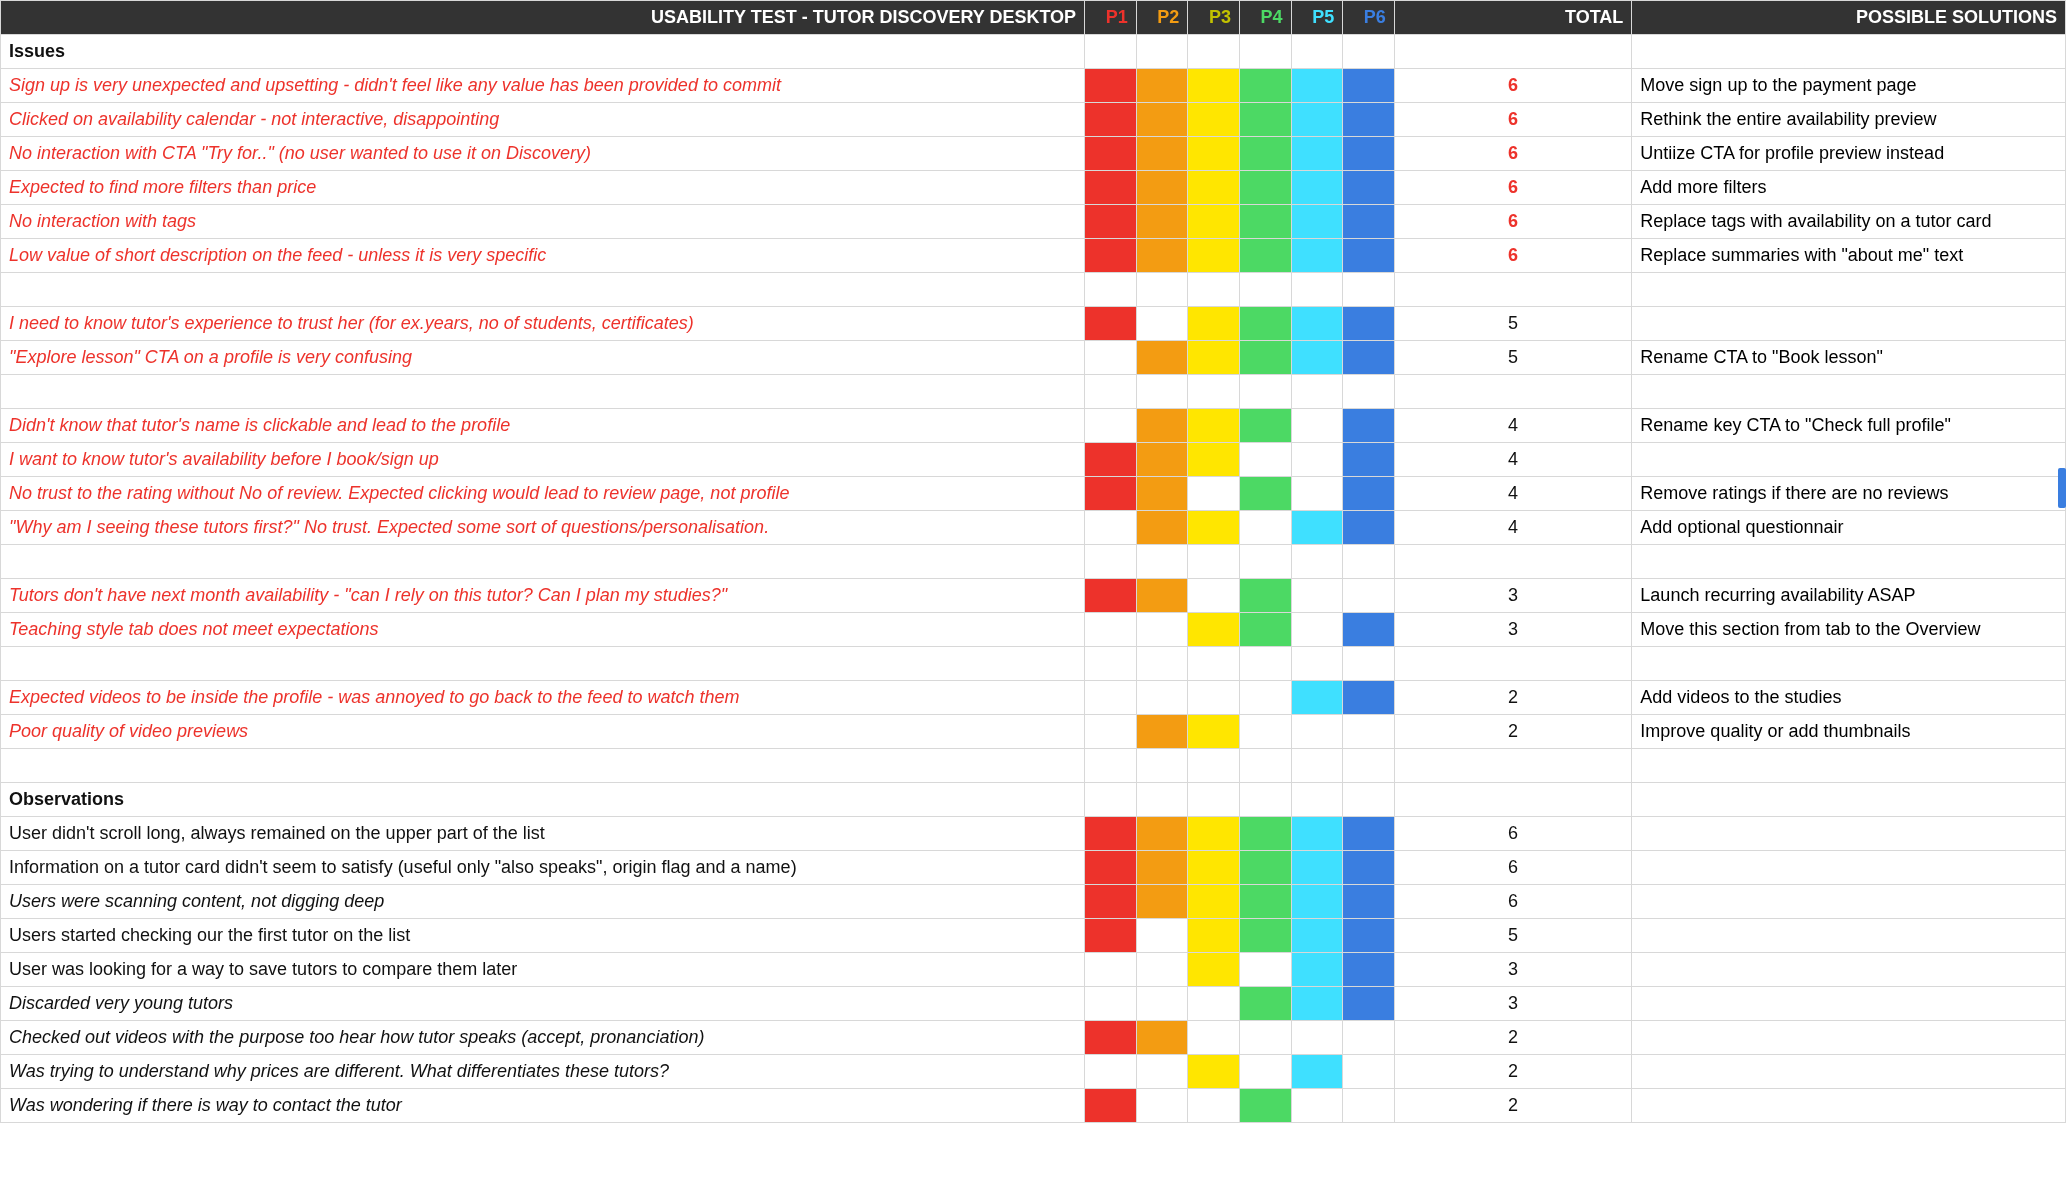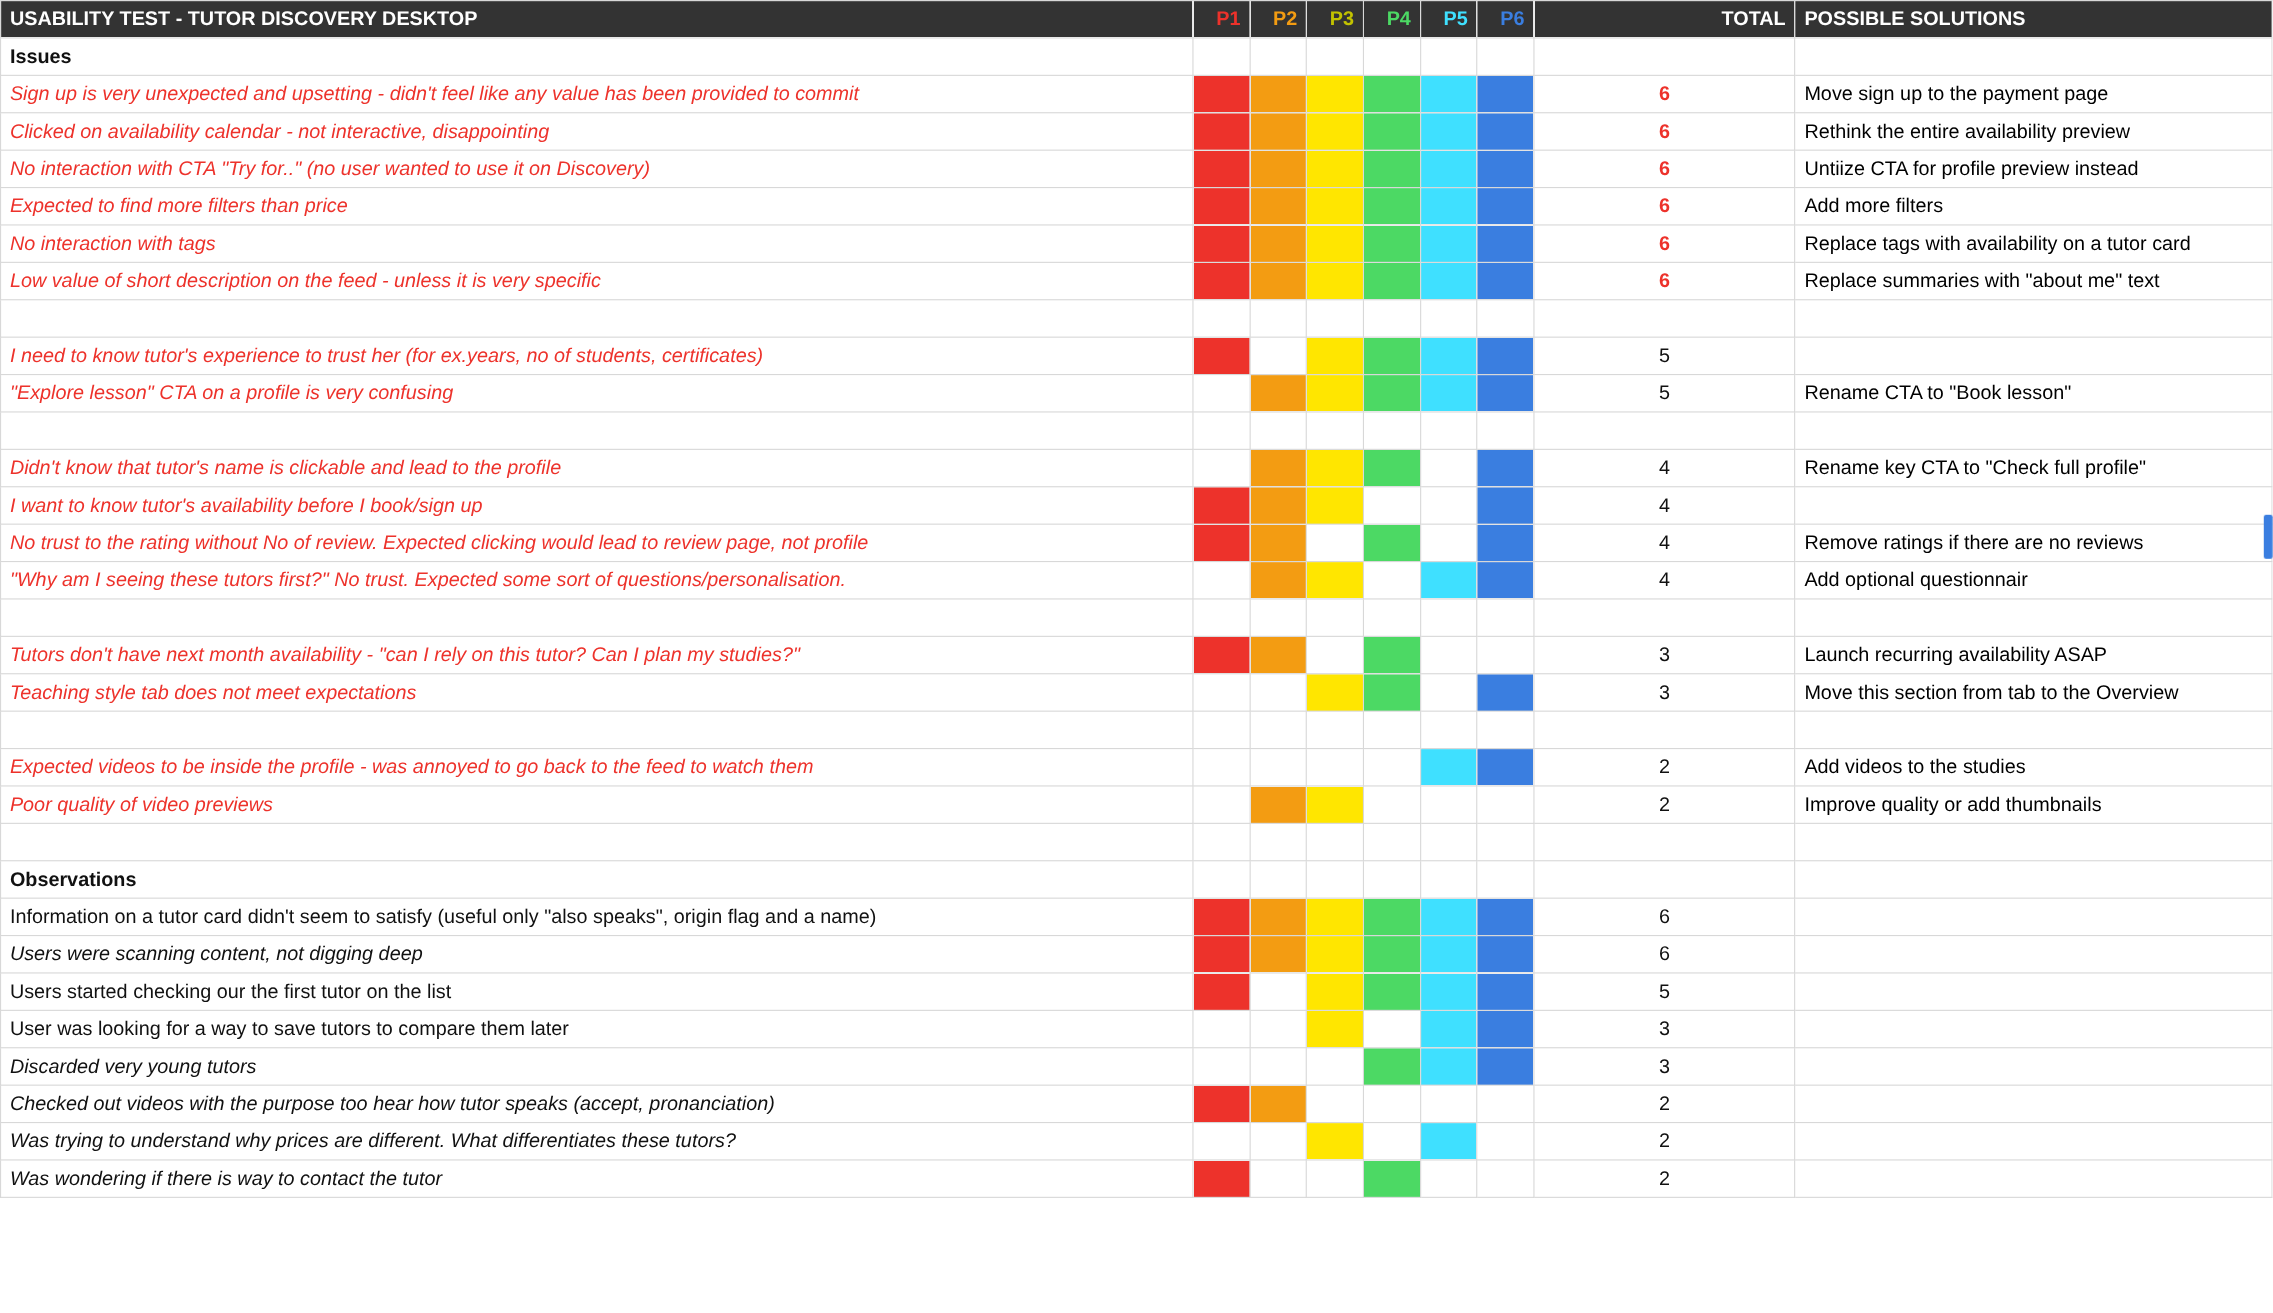--- a/index.html
+++ b/index.html
@@ -9,21 +9,21 @@
   --yellow:#ffe600;
   --green:#4cd964;
   --cyan:#3fe0ff;
   --blue:#3a7ee0;
   --header:#333333;
 }
 *{box-sizing:border-box}
 body{margin:0;font-family:Arial,Helvetica,sans-serif;font-size:18px;color:#111;background:#fff}
 table{border-collapse:collapse;width:100%;table-layout:fixed}
 td,th{border:1px solid var(--grid);padding:4px 8px;height:34px;vertical-align:middle;overflow:hidden;white-space:nowrap;text-overflow:ellipsis}
-thead th{background:var(--header);color:#fff;font-weight:700;text-align:left}
+thead th{background:var(--header);color:#fff;font-weight:700;text-align:right}
 th.p-col{text-align:right}
 th.p1{color:var(--red)}th.p2{color:var(--orange)}th.p3{color:#c2c200}th.p4{color:var(--green)}th.p5{color:var(--cyan)}th.p6{color:var(--blue)}
 td.p-col{padding:0}
 td.total{text-align:center;font-weight:400}
 td.total.bold{color:var(--red);font-weight:700}
 td.issue{font-style:italic;color:var(--red)}
 td.obs{font-style:italic}
 td.obs.normal{font-style:normal}
 td.section{font-weight:700;font-style:normal;color:#111}
 td.solution{color:#000000}
@@ -310,20 +310,31 @@
         <td class="p-col"></td>
         <td class="p-col"></td>
         <td class="p-col"></td>
         <td class="p-col"></td>
         <td class="p-col"></td>
         <td class="p-col"></td>
         <td class="total"></td>
         <td></td>
       </tr>
       <tr>
+        <td class="obs normal">User didn't scroll long, always remained on the upper part of the list</td>
+        <td class="p-col f-1"></td>
+        <td class="p-col f-2"></td>
+        <td class="p-col f-3"></td>
+        <td class="p-col f-4"></td>
+        <td class="p-col f-5"></td>
+        <td class="p-col f-6"></td>
+        <td class="total">6</td>
+        <td class="solution"></td>
+      </tr>
+      <tr>
         <td class="obs normal">Information on a tutor card didn't seem to satisfy (useful only "also speaks", origin flag and a name)</td>
         <td class="p-col f-1"></td>
         <td class="p-col f-2"></td>
         <td class="p-col f-3"></td>
         <td class="p-col f-4"></td>
         <td class="p-col f-5"></td>
         <td class="p-col f-6"></td>
         <td class="total">6</td>
         <td class="solution"></td>
       </tr>

